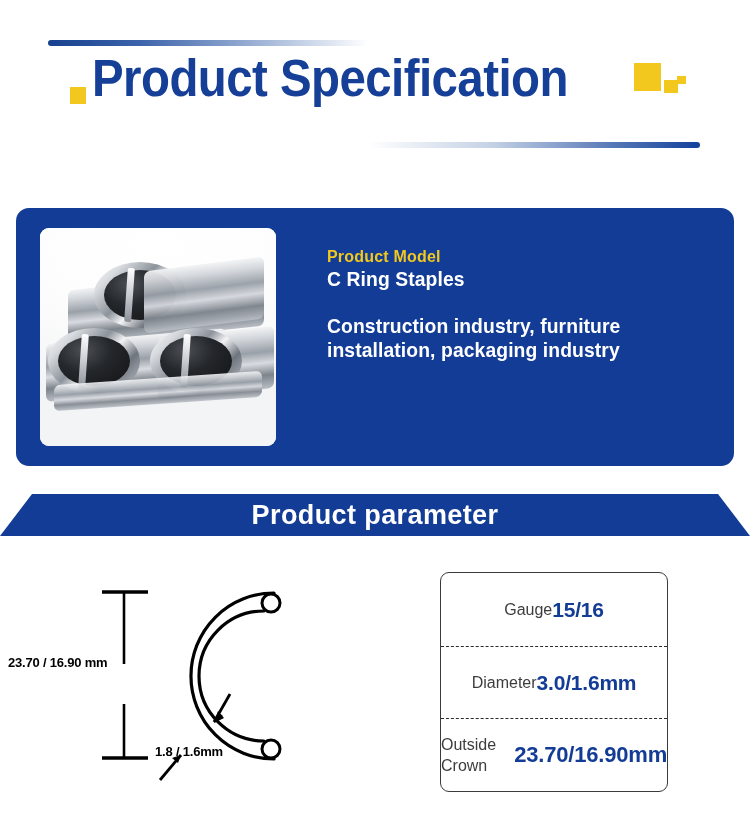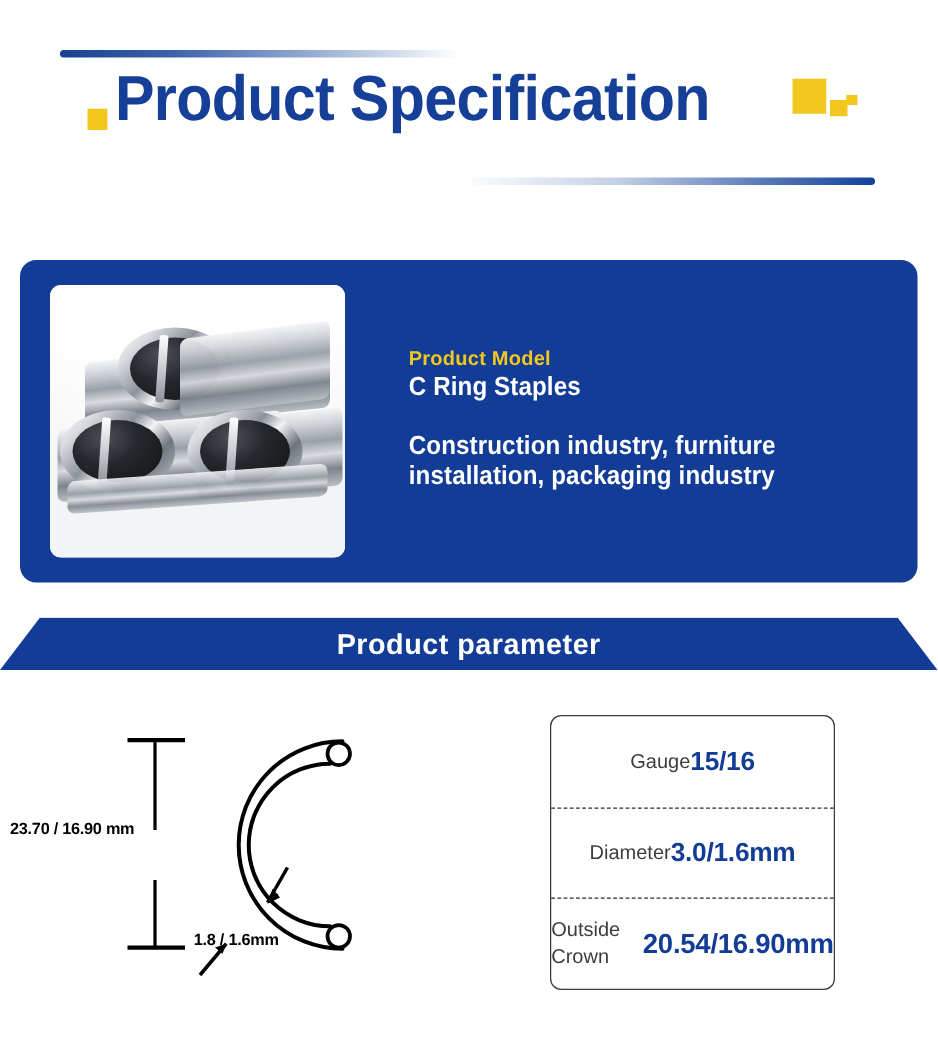--- a/index.html
+++ b/index.html
@@ -117,21 +117,20 @@
     position: absolute;
     background: linear-gradient(180deg, #ffffff 0%, #c9ccd1 50%, #8b9098 100%);
     border-radius: 2px;
   }
 
   .card-text {
     position: absolute;
     left: 311px;
     top: 39px;
     width: 385px;
-    margin-top: 31px;
   }
   .field-label {
     font-family: "Liberation Sans", sans-serif;
     font-size: 16px;
     font-weight: bold;
     color: #f2c81e;
     line-height: 20px;
     letter-spacing: 0.2px;
   }
   .field-value {
@@ -161,21 +160,21 @@
     background: #123c95;
     clip-path: polygon(32px 0, 718px 0, 750px 42px, 0 42px);
   }
   .banner-text {
     position: absolute;
     inset: 0;
     display: flex;
     align-items: center;
     justify-content: center;
     font-family: "Liberation Sans Narrow", "Liberation Sans", sans-serif;
-    font-size: 23px;
+    font-size: 27px;
     font-weight: bold;
     color: #ffffff;
     letter-spacing: 0.4px;
   }
 
   
   .diagram {
     position: absolute;
     left: 52px;
     top: 566px;
@@ -343,15 +342,15 @@
   <div class="spec-row spec-row-1">
     <div class="spec-label">Gauge</div>
     <div class="spec-value">15/16</div>
   </div>
   <div class="spec-row spec-row-2">
     <div class="spec-label">Diameter</div>
     <div class="spec-value">3.0/1.6mm</div>
   </div>
   <div class="spec-row spec-row-3">
     <div class="spec-label">Outside Crown</div>
-    <div class="spec-value">20.54/16.90mm</div>
+    <div class="spec-value">23.70/16.90mm</div>
   </div>
 </div>
 
 </body></html>

